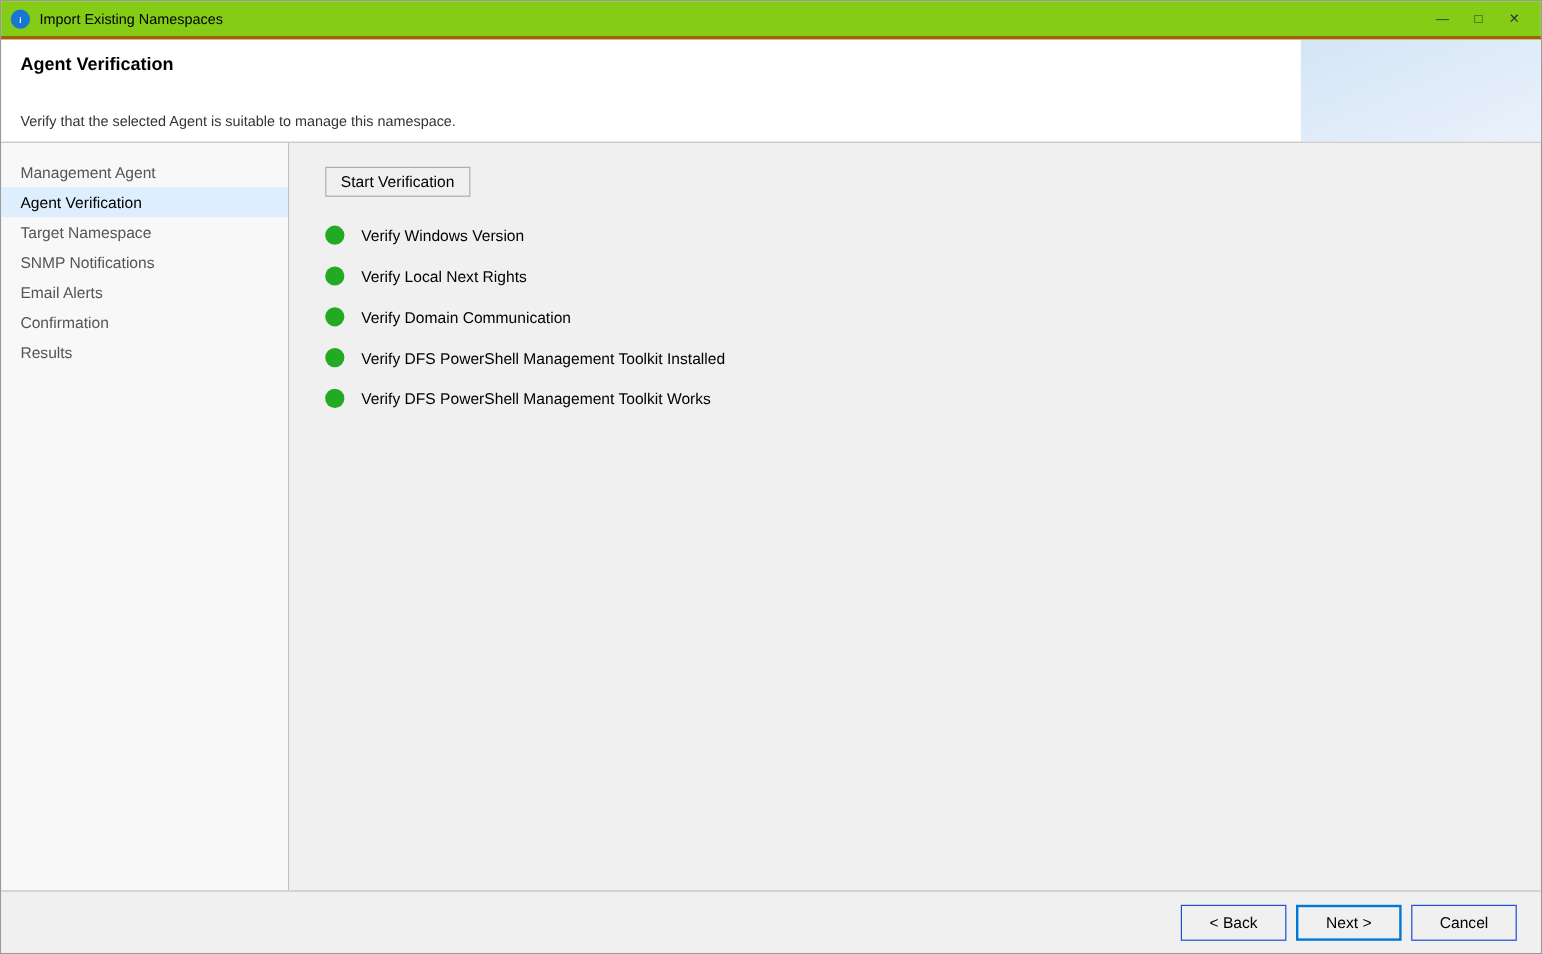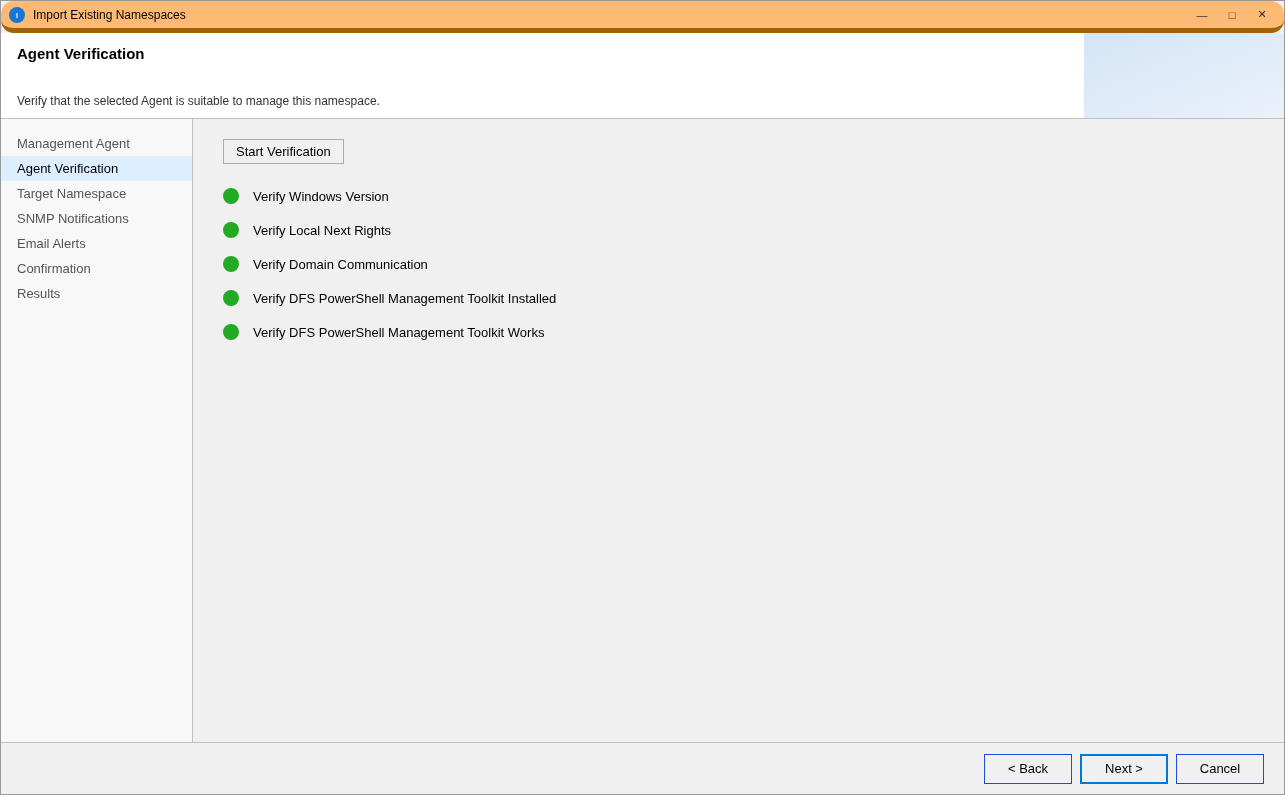--- a/index.html
+++ b/index.html
@@ -17,28 +17,27 @@
     .window {
       width: 1285px;
       height: 795px;
       background: #f0f0f0;
       border: 1px solid #999;
       display: flex;
       flex-direction: column;
       box-shadow: 2px 2px 10px rgba(0,0,0,0.3);
     }
     .title-bar {
-      background: #fdba74;
+      background: #84cc16;
       height: 32px;
       display: flex;
       align-items: center;
       padding: 0 8px;
-      border-bottom: 5px solid #a16207;
-      flex-shrink: 0;
-      border-radius: 13px;
+      border-bottom: 3px solid #a16207;
+      flex-shrink: 0;
     }
     .title-bar-icon {
       width: 16px;
       height: 16px;
       margin-right: 8px;
       background: #1976d2;
       border-radius: 50%;
       display: flex;
       align-items: center;
       justify-content: center;
@@ -102,21 +101,21 @@
       background: linear-gradient(to bottom right, #b8d4f0, #dce8f8);
       opacity: 0.6;
     }
 
     .content-area {
       display: flex;
       flex: 1;
       overflow: hidden;
     }
     .sidebar {
-      width: 192px;
+      width: 240px;
       background: #f8f8f8;
       border-right: 1px solid #c0c0c0;
       padding: 12px 0;
       flex-shrink: 0;
     }
     .sidebar-item {
       padding: 5px 16px;
       font-size: 13px;
       cursor: pointer;
       color: #555;

